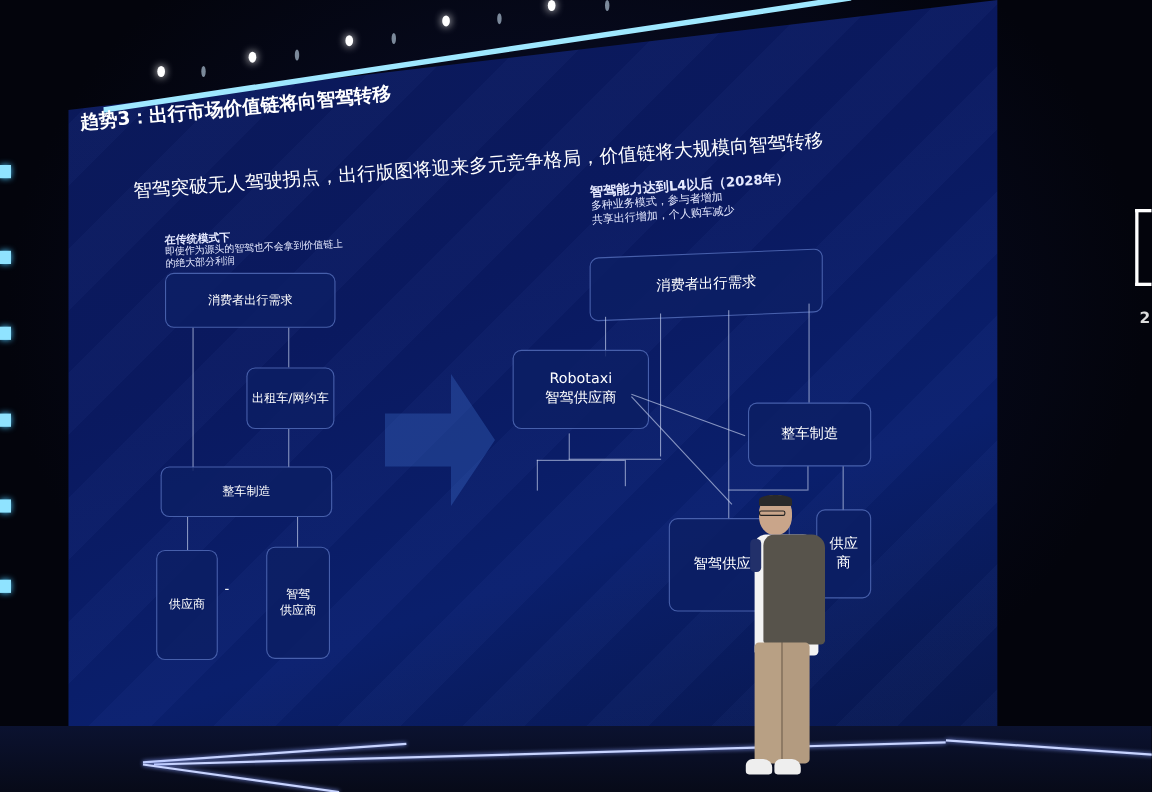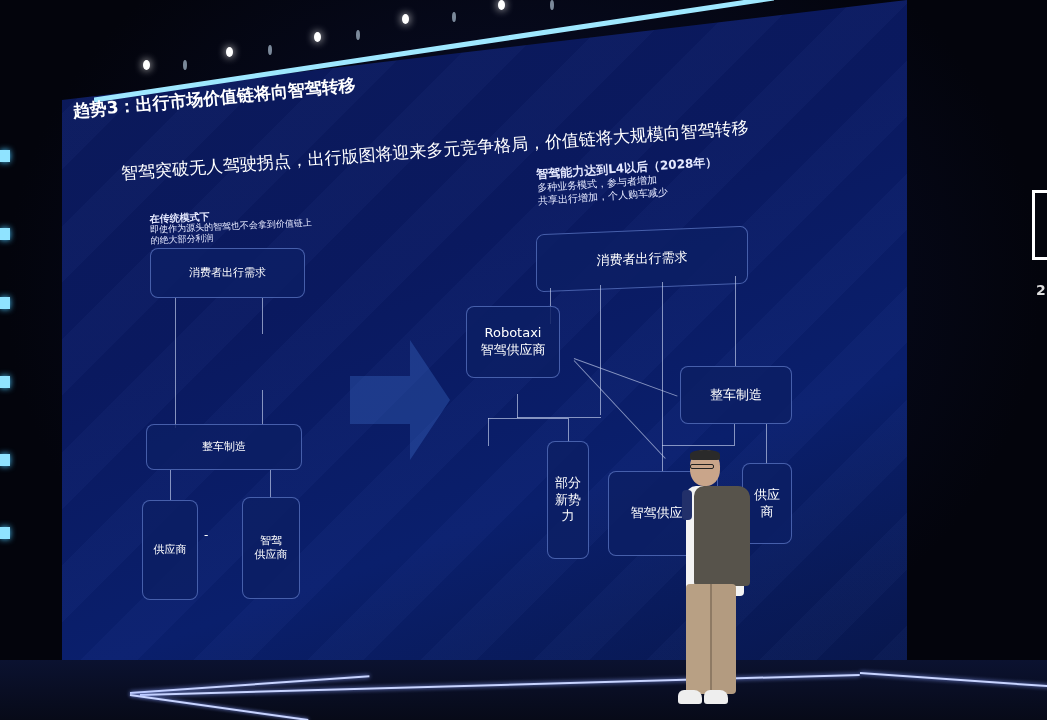--- a/index.html
+++ b/index.html
@@ -124,20 +124,23 @@
     <b>在传统模式下</b>
     <span style="display:block">即使作为源头的智驾也不会拿到价值链上</span>
     <span style="display:block">的绝大部分利润</span>
   </div>
 
   <div class="box" style="left:150px;top:248px;width:155px;height:50px">
       <span>消费者出行需求</span>
     </div>
   <div class="line vline" style="left:175px;top:298px;height:130px"></div>
   <div class="line vline" style="left:262px;top:298px;height:36px"></div>
+  <div class="box" style="left:224px;top:334px;width:80px;height:56px">
+      <span>出租车/网约车</span>
+    </div>
   <div class="line vline" style="left:262px;top:390px;height:35px"></div>
   <div class="box" style="left:146px;top:424px;width:156px;height:46px">
       <span>整车制造</span>
     </div>
   <div class="line vline" style="left:170px;top:470px;height:30px"></div>
   <div class="line vline" style="left:270px;top:470px;height:28px"></div>
   <div class="box" style="left:142px;top:500px;width:56px;height:100px">
       <span>供应商</span>
     </div>
   <div style="position:absolute;left:204px;top:528px;font-size:12px">-</div>
@@ -154,43 +157,40 @@
 
   <div class="box big" style="left:536px;top:230px;width:212px;height:58px;transform:skewY(-2.3deg)">
       <span>消费者出行需求</span>
     </div>
 
   <div class="line vline" style="left:550px;top:288px;height:36px"></div>
   <div class="line vline" style="left:600px;top:285px;height:130px"></div>
   <div class="line vline" style="left:662px;top:282px;height:190px"></div>
   <div class="line vline" style="left:735px;top:276px;height:90px"></div>
 
-  <div class="box big" style="left:466px;top:306px;width:94px;height:72px">
+  <div class="box big" style="left:466px;top:318px;width:124px;height:72px">
     <span><span>Robotaxi</span><br><span>智驾供应商</span></span>
   </div>
 
   <div class="dline" style="left:574px;top:358px;width:110px;transform:rotate(20deg)"></div>
   <div class="dline" style="left:574px;top:360px;width:134px;transform:rotate(47deg)"></div>
 
   <div class="box big" style="left:680px;top:366px;width:112px;height:58px">
       <span>整车制造</span>
     </div>
 
   <div class="line vline" style="left:517px;top:394px;height:24px"></div>
   <div class="line hline" style="left:517px;top:417px;width:84px"></div>
   <div class="line hline" style="left:488px;top:418px;width:80px"></div>
   <div class="line vline" style="left:488px;top:418px;height:28px"></div>
   <div class="line vline" style="left:568px;top:418px;height:24px"></div>
   <div class="line hline" style="left:662px;top:445px;width:72px"></div>
   <div class="line vline" style="left:734px;top:424px;height:22px"></div>
   <div class="line vline" style="left:766px;top:424px;height:40px"></div>
 
-  <div class="box big" style="left:547px;top:441px;width:42px;height:118px;white-space:pre-line"><span>部分
-新势
-力</span></div>
   <div class="box big" style="left:608px;top:471px;width:110px;height:85px">
       <span>智驾供应商</span>
     </div>
   <div class="box big" style="left:742px;top:463px;width:50px;height:81px;white-space:pre-line"><span>供应
 商</span></div>
 </div>
 
 <div class="floor"></div>
 <div class="floor-line" style="left:130px;top:692px;width:240px;transform:rotate(-4deg)"></div>
 <div class="floor-line" style="left:140px;top:694px;width:720px;transform:rotate(-1.6deg)"></div>

